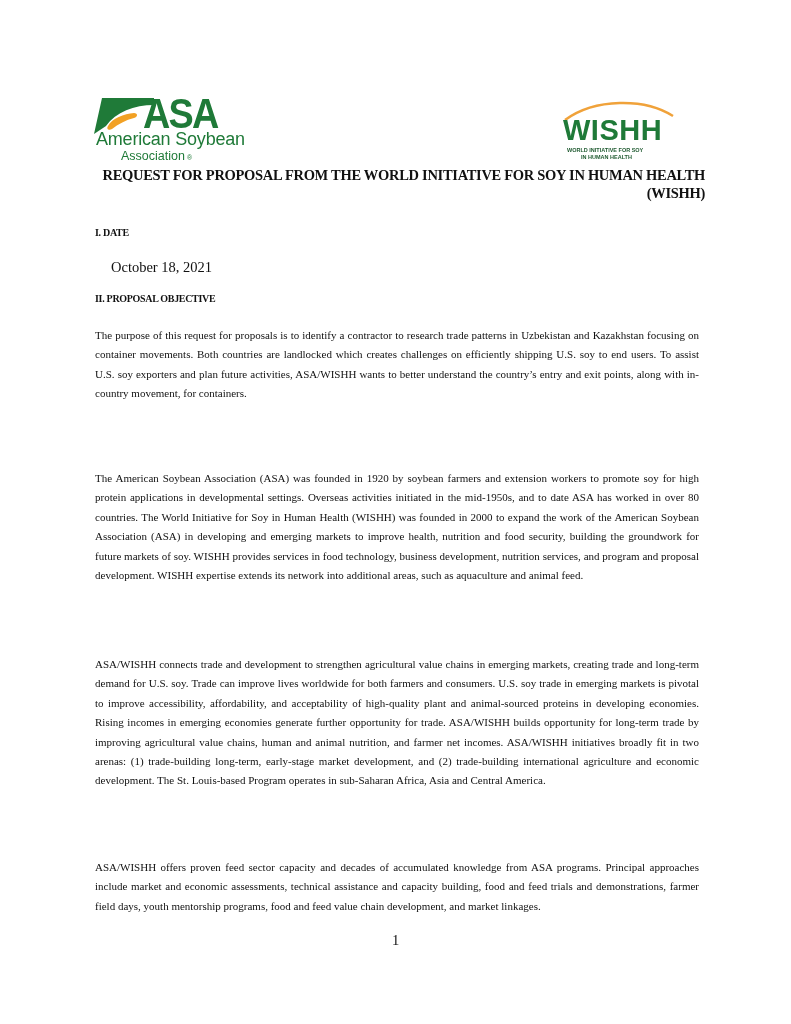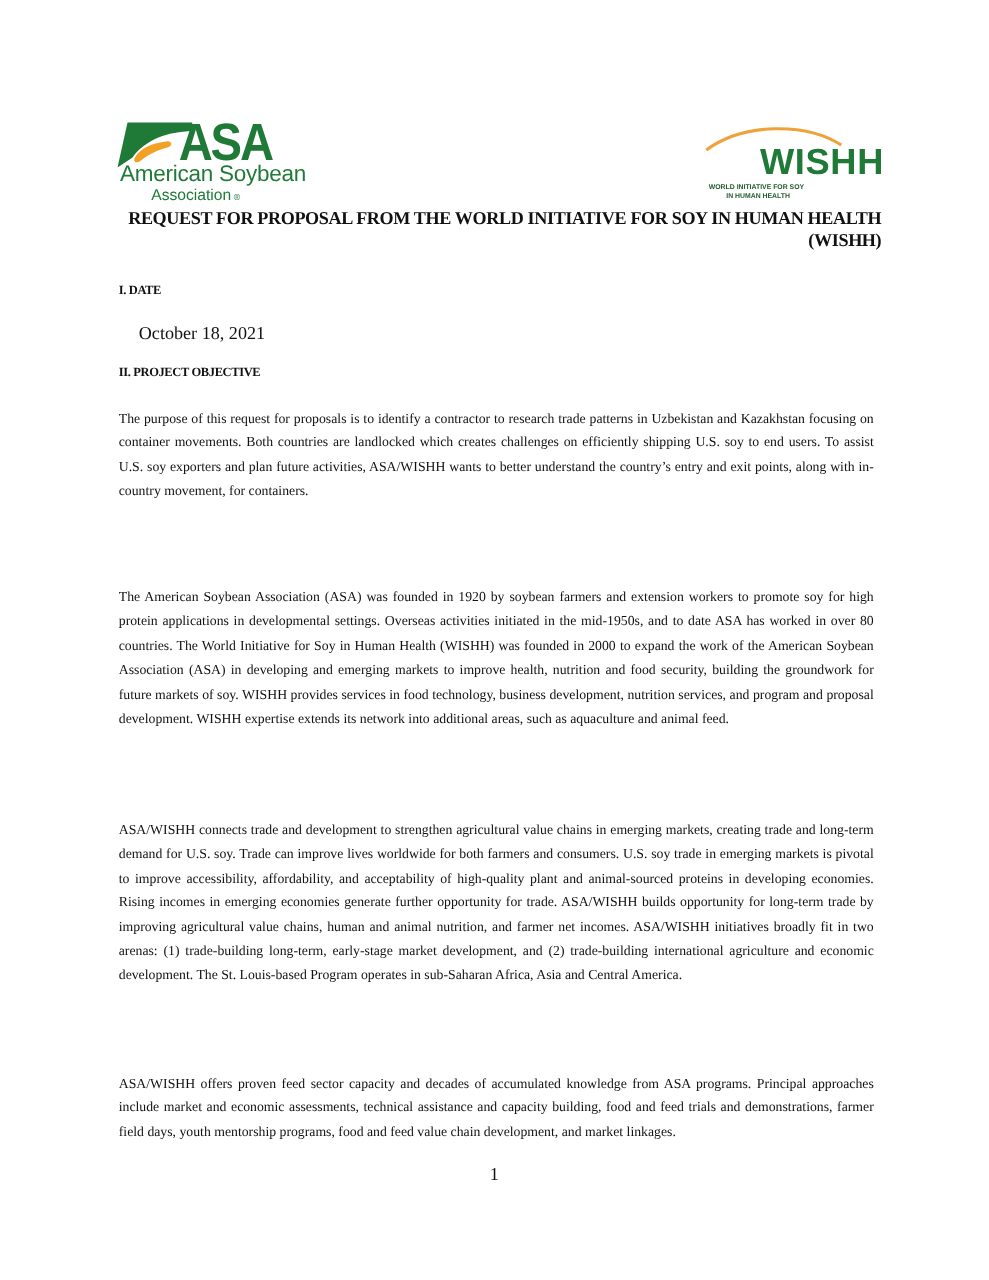--- a/index.html
+++ b/index.html
@@ -15,21 +15,21 @@
   .asa-name1 { position: absolute; left: 2px; top: 34px; font-family: "Liberation Sans", sans-serif;
                font-size: 18px; color: #1f7a38; line-height: 1; letter-spacing: -0.2px; white-space: nowrap; }
   .asa-name2 { position: absolute; left: 27px; top: 54px; font-family: "Liberation Sans", sans-serif;
                font-size: 12.5px; color: #1f7a38; line-height: 1; white-space: nowrap; }
   .asa-reg { font-size: 7px; margin-left: 2px; }
 
   
   .wishh-logo { position: absolute; left: 555px; top: 96px; width: 125px; height: 70px; }
   .wishh-logo svg { position: absolute; left: 0; top: 0; }
   .wishh-letters { position: absolute; left: 8px; top: 20px; font-family: "Liberation Sans", sans-serif;
-                   font-weight: bold; font-size: 29px; color: #1f7a38; line-height: 1; letter-spacing: 0.5px; margin-left: 45px; }
+                   font-weight: bold; font-size: 29px; color: #1f7a38; line-height: 1; letter-spacing: 0.5px; }
   .wishh-sub1 { position: absolute; left: 12px; top: 51px; font-family: "Liberation Sans", sans-serif;
                 font-weight: bold; font-size: 5.5px; color: #1f5a30; white-space: nowrap; }
   .wishh-sub2 { position: absolute; left: 26px; top: 58px; font-family: "Liberation Sans", sans-serif;
                 font-weight: bold; font-size: 5.5px; color: #1f5a30; white-space: nowrap; }
 
   .title { position: absolute; left: 95px; top: 166px; width: 610px; text-align: right;
            font-weight: bold; font-size: 14.5px; line-height: 18px; letter-spacing: -0.3px; }
   .heading { position: absolute; left: 95px; font-weight: bold; font-size: 10px; line-height: 18px; letter-spacing: -0.3px; }
   .date { position: absolute; left: 99px; top: 258px; font-size: 14.5px; line-height: 18px; margin-left: 12px; }
   .para { position: absolute; left: 95px; width: 604px; font-size: 11px; line-height: 19.4px;
@@ -58,21 +58,21 @@
     <div class="wishh-letters">WISHH</div>
     <div class="wishh-sub1">WORLD INITIATIVE FOR SOY</div>
     <div class="wishh-sub2">IN HUMAN HEALTH</div>
   </div>
 
   <div class="title">REQUEST FOR PROPOSAL FROM THE WORLD INITIATIVE FOR SOY IN HUMAN HEALTH (WISHH)</div>
 
   <div class="heading" style="top:224px">I. DATE</div>
   <div class="date">October 18, 2021</div>
 
-  <div class="heading" style="top:290px">II. PROJECT OBJECTIVE</div>
+  <div class="heading" style="top:290px">II. PROPOSAL OBJECTIVE</div>
   <div class="para" style="top:326px">The purpose of this request for proposals is to identify a contractor to research trade patterns in Uzbekistan and Kazakhstan focusing on container movements.  Both countries are landlocked which creates challenges on efficiently shipping U.S. soy to end users. To assist U.S. soy exporters and plan future activities, ASA/WISHH wants to better understand the country’s entry and exit points, along with in-country movement, for containers.</div>
 
   <div class="para" style="top:469px">The American Soybean Association (ASA) was founded in 1920 by soybean farmers and extension workers to promote soy for high protein applications in developmental settings. Overseas activities initiated in the mid-1950s, and to date ASA has worked in over 80 countries. The World Initiative for Soy in Human Health (WISHH) was founded in 2000 to expand the work of the American Soybean Association (ASA) in developing and emerging markets to improve health, nutrition and food security, building the groundwork for future markets of soy. WISHH provides services in food technology, business development, nutrition services, and program and proposal development. WISHH expertise extends its network into additional areas, such as aquaculture and animal feed.</div>
   <div class="para" style="top:655px">ASA/WISHH connects trade and development to strengthen agricultural value chains in emerging markets, creating trade and long-term demand for U.S. soy. Trade can improve lives worldwide for both farmers and consumers. U.S. soy trade in emerging markets is pivotal to improve accessibility, affordability, and acceptability of high-quality plant and animal-sourced proteins in developing economies. Rising incomes in emerging economies generate further opportunity for trade. ASA/WISHH builds opportunity for long-term trade by improving agricultural value chains, human and animal nutrition, and farmer net incomes.  ASA/WISHH initiatives broadly fit in two arenas: (1) trade-building long-term, early-stage market development, and (2) trade-building international agriculture and economic development. The St. Louis-based Program operates in sub-Saharan Africa, Asia and Central America.</div>
   <div class="para" style="top:858px">ASA/WISHH offers proven feed sector capacity and decades of accumulated knowledge from ASA programs. Principal approaches include market and economic assessments, technical assistance and capacity building, food and feed trials and demonstrations, farmer field days, youth mentorship programs, food and feed value chain development, and market linkages.</div>
 
   <div class="page-num">1</div>
 </div>
 
 </body></html>

